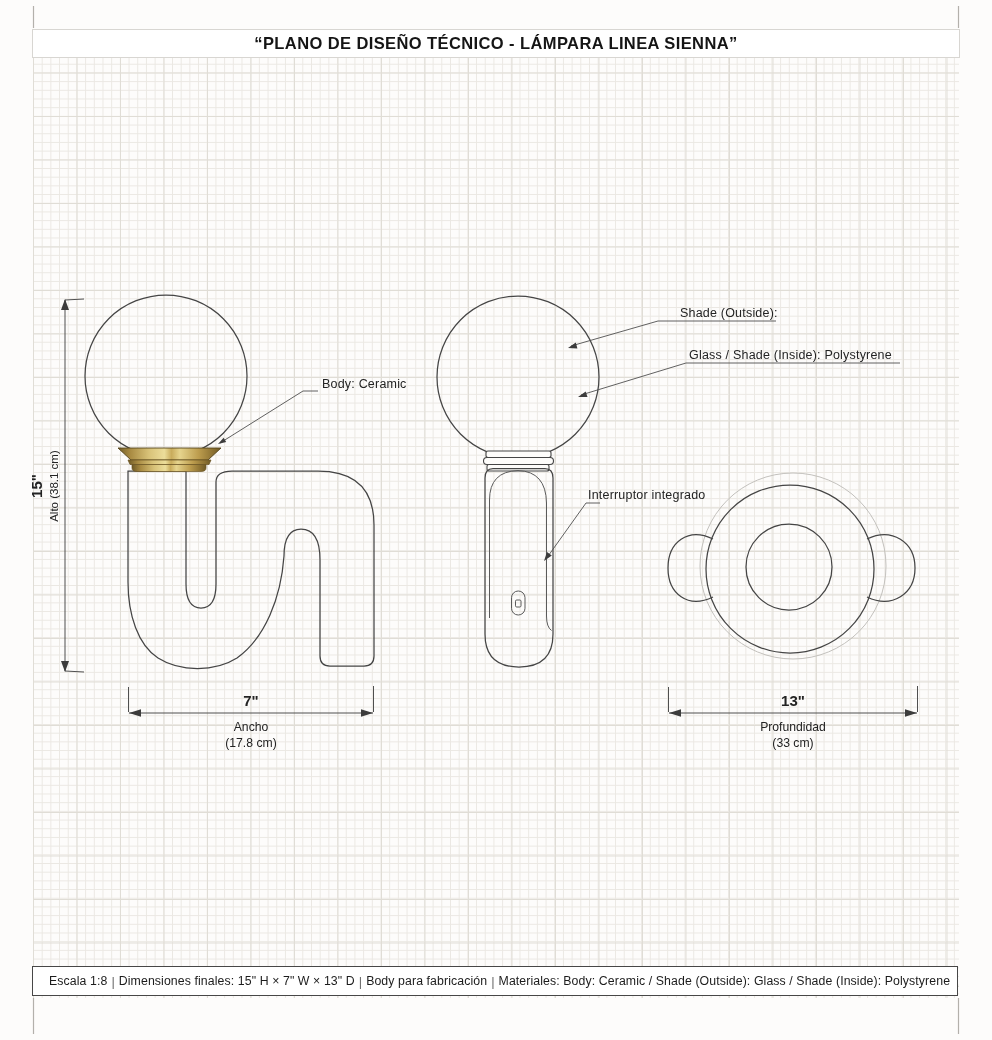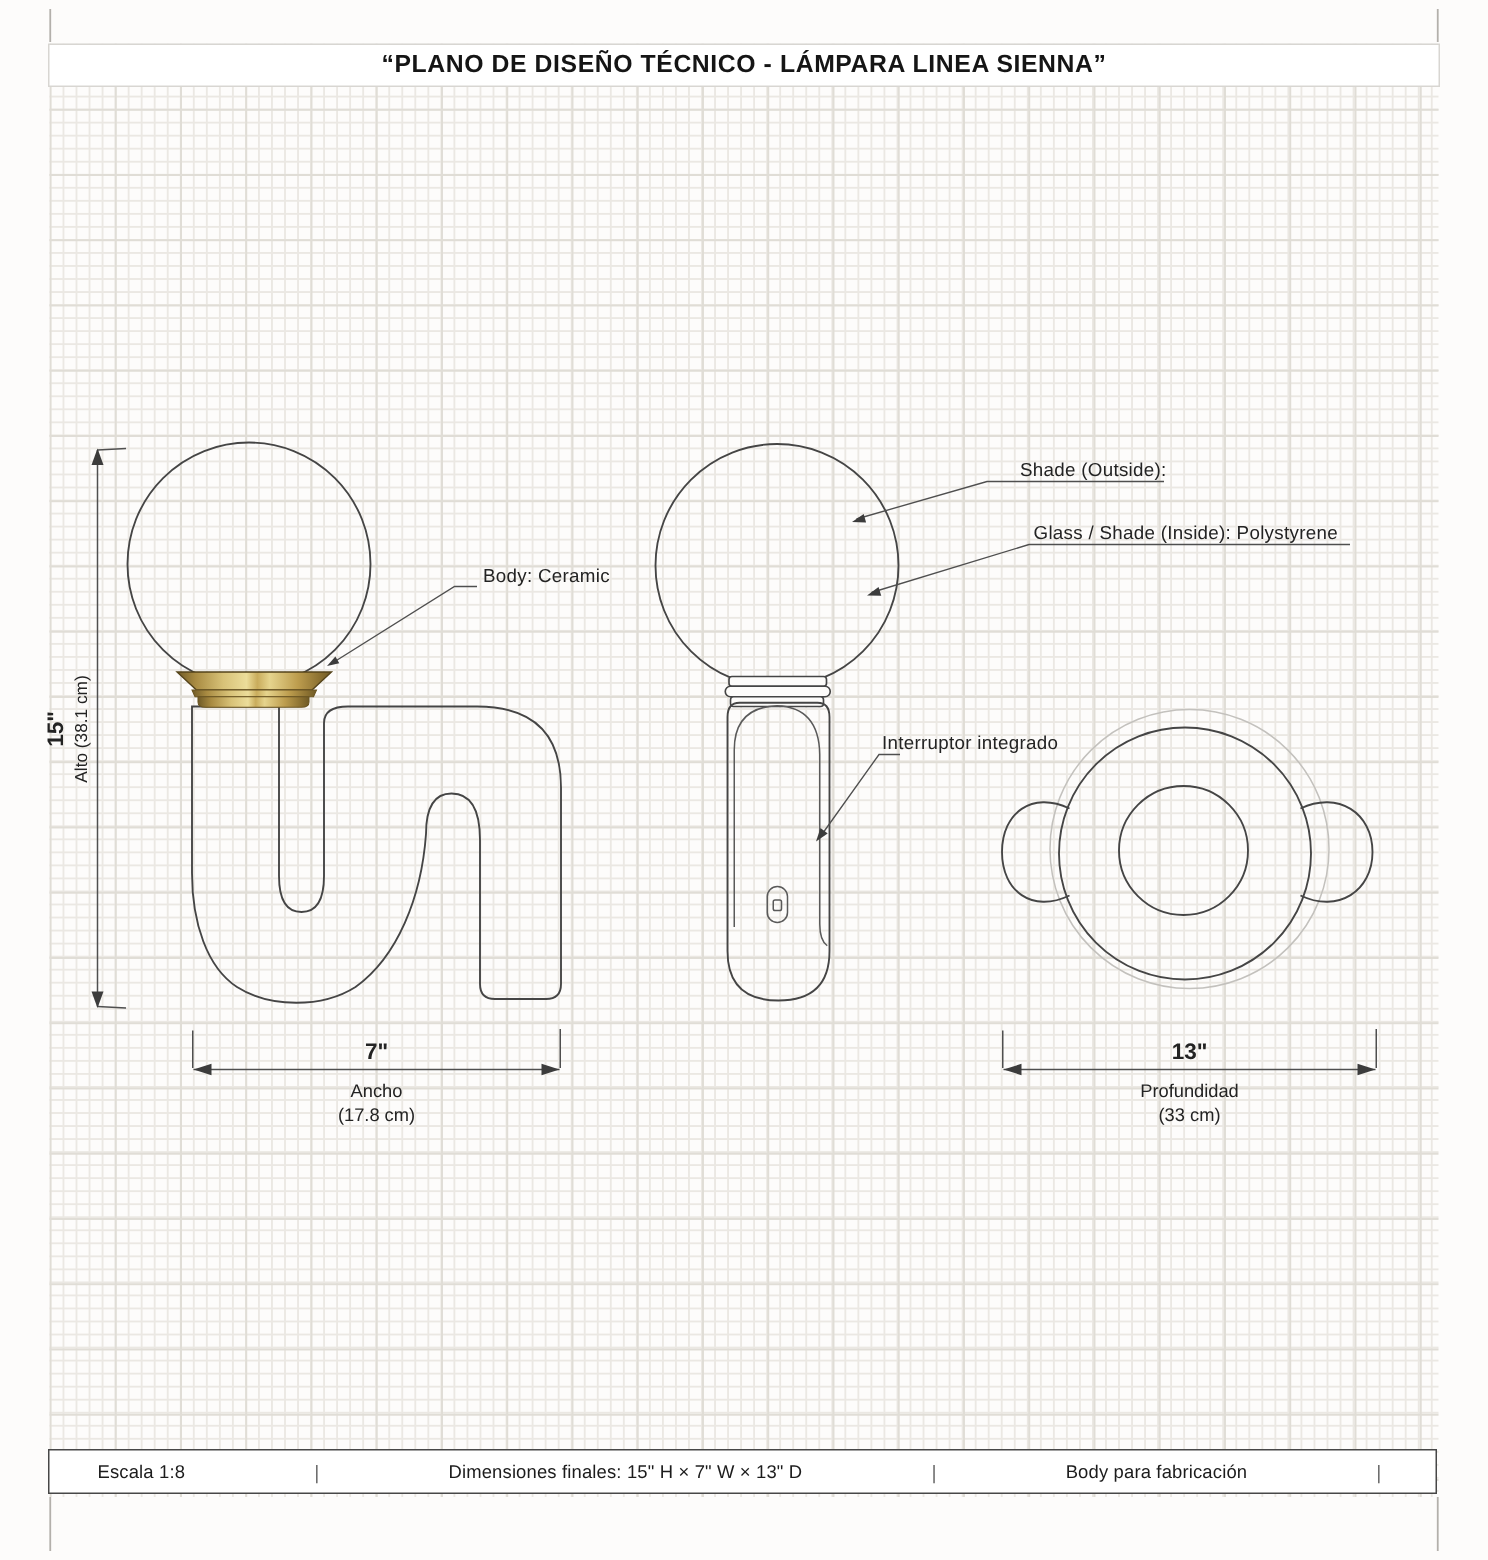--- a/index.html
+++ b/index.html
@@ -10,21 +10,21 @@
       linear-gradient(to right, #e0ddd6 1px, transparent 1px),
       linear-gradient(to bottom, #e0ddd6 1px, transparent 1px),
       linear-gradient(to right, #ebe8e3 1px, transparent 1px),
       linear-gradient(to bottom, #ebe8e3 1px, transparent 1px);
     background-size:43.5px 43.5px,43.5px 43.5px,8.7px 8.7px,8.7px 8.7px;}
   .title-box{position:absolute;left:32px;top:29px;width:926px;height:27px;background:#ffffff;
     border:1px solid #d8d6d2;display:flex;align-items:center;justify-content:center;}
   .title-box span{font-size:16.5px;font-weight:700;letter-spacing:.4px;color:#151515;}
   .footer-box{position:absolute;left:32px;top:966px;width:926px;height:30px;background:#ffffff;
     border:1.5px solid #474747;display:flex;align-items:center;justify-content:space-between;
-    padding:0 32px;box-sizing:border-box;}
+    padding:0 16px;box-sizing:border-box;}
   .footer-box .seg{font-size:12.3px;color:#1c1c1c;letter-spacing:.1px;white-space:nowrap;}
   .footer-box .sep{font-size:13px;color:#6e6e6e;padding:0 4px;}
   svg.drawing{position:absolute;left:0;top:0;}
   .ol{fill:none;stroke:#454545;stroke-width:1.25;}
   .ol-thin{fill:none;stroke:#5a5a5a;stroke-width:1;}
   .faint{fill:none;stroke:#c3c1bd;stroke-width:1;}
   .ldr{fill:none;stroke:#4f4f4f;stroke-width:.9;}
   .dim{fill:none;stroke:#4f4f4f;stroke-width:1;}
   .arr{fill:#3c3c3c;stroke:none;}
   .mark{stroke:#b3b0ab;stroke-width:1.2;}
@@ -173,15 +173,16 @@
     </g>
   </svg>
 
   <div class="footer-box">
     <span class="seg">Escala 1:8</span>
     <span class="sep">|</span>
     <span class="seg">Dimensiones finales: 15" H × 7" W × 13" D</span>
     <span class="sep">|</span>
     <span class="seg">Body para fabricación</span>
     <span class="sep">|</span>
+    <span class="seg">Materiales: Body: Ceramic / Shade (Outside): Glass / Shade (Inside): Polystyrene</span>
   </div>
 
 </div>
 
 </body></html>

